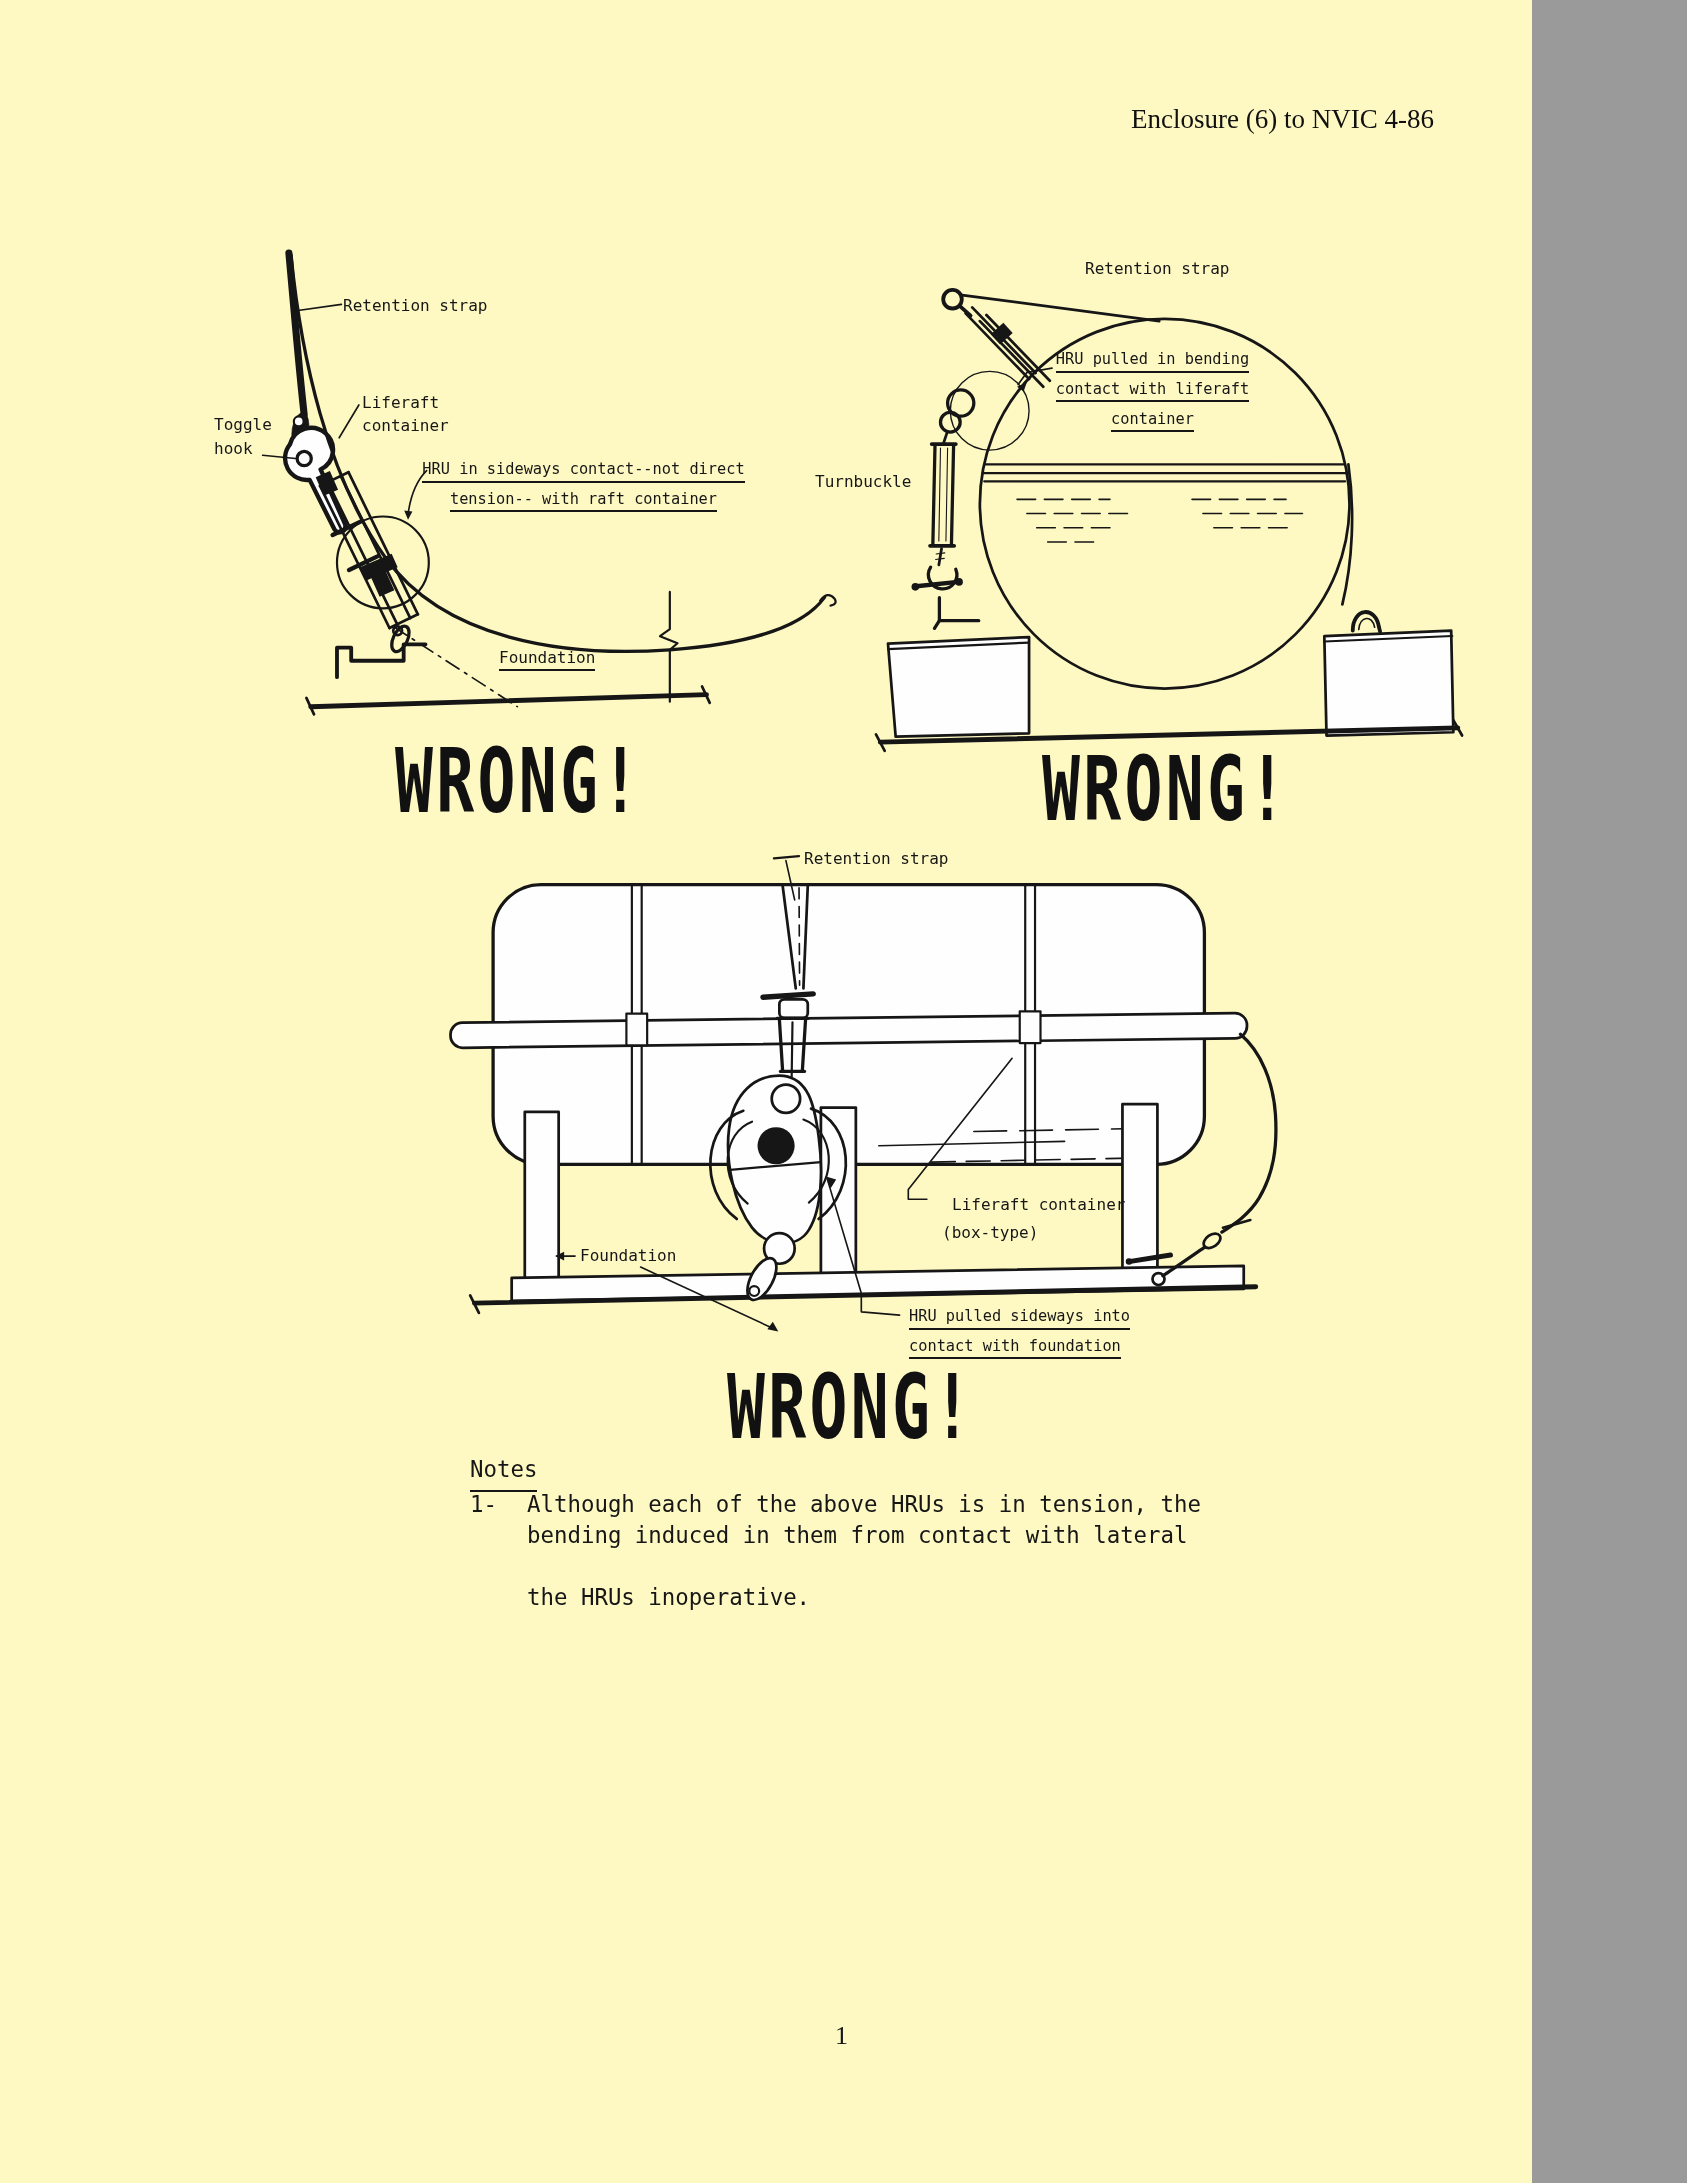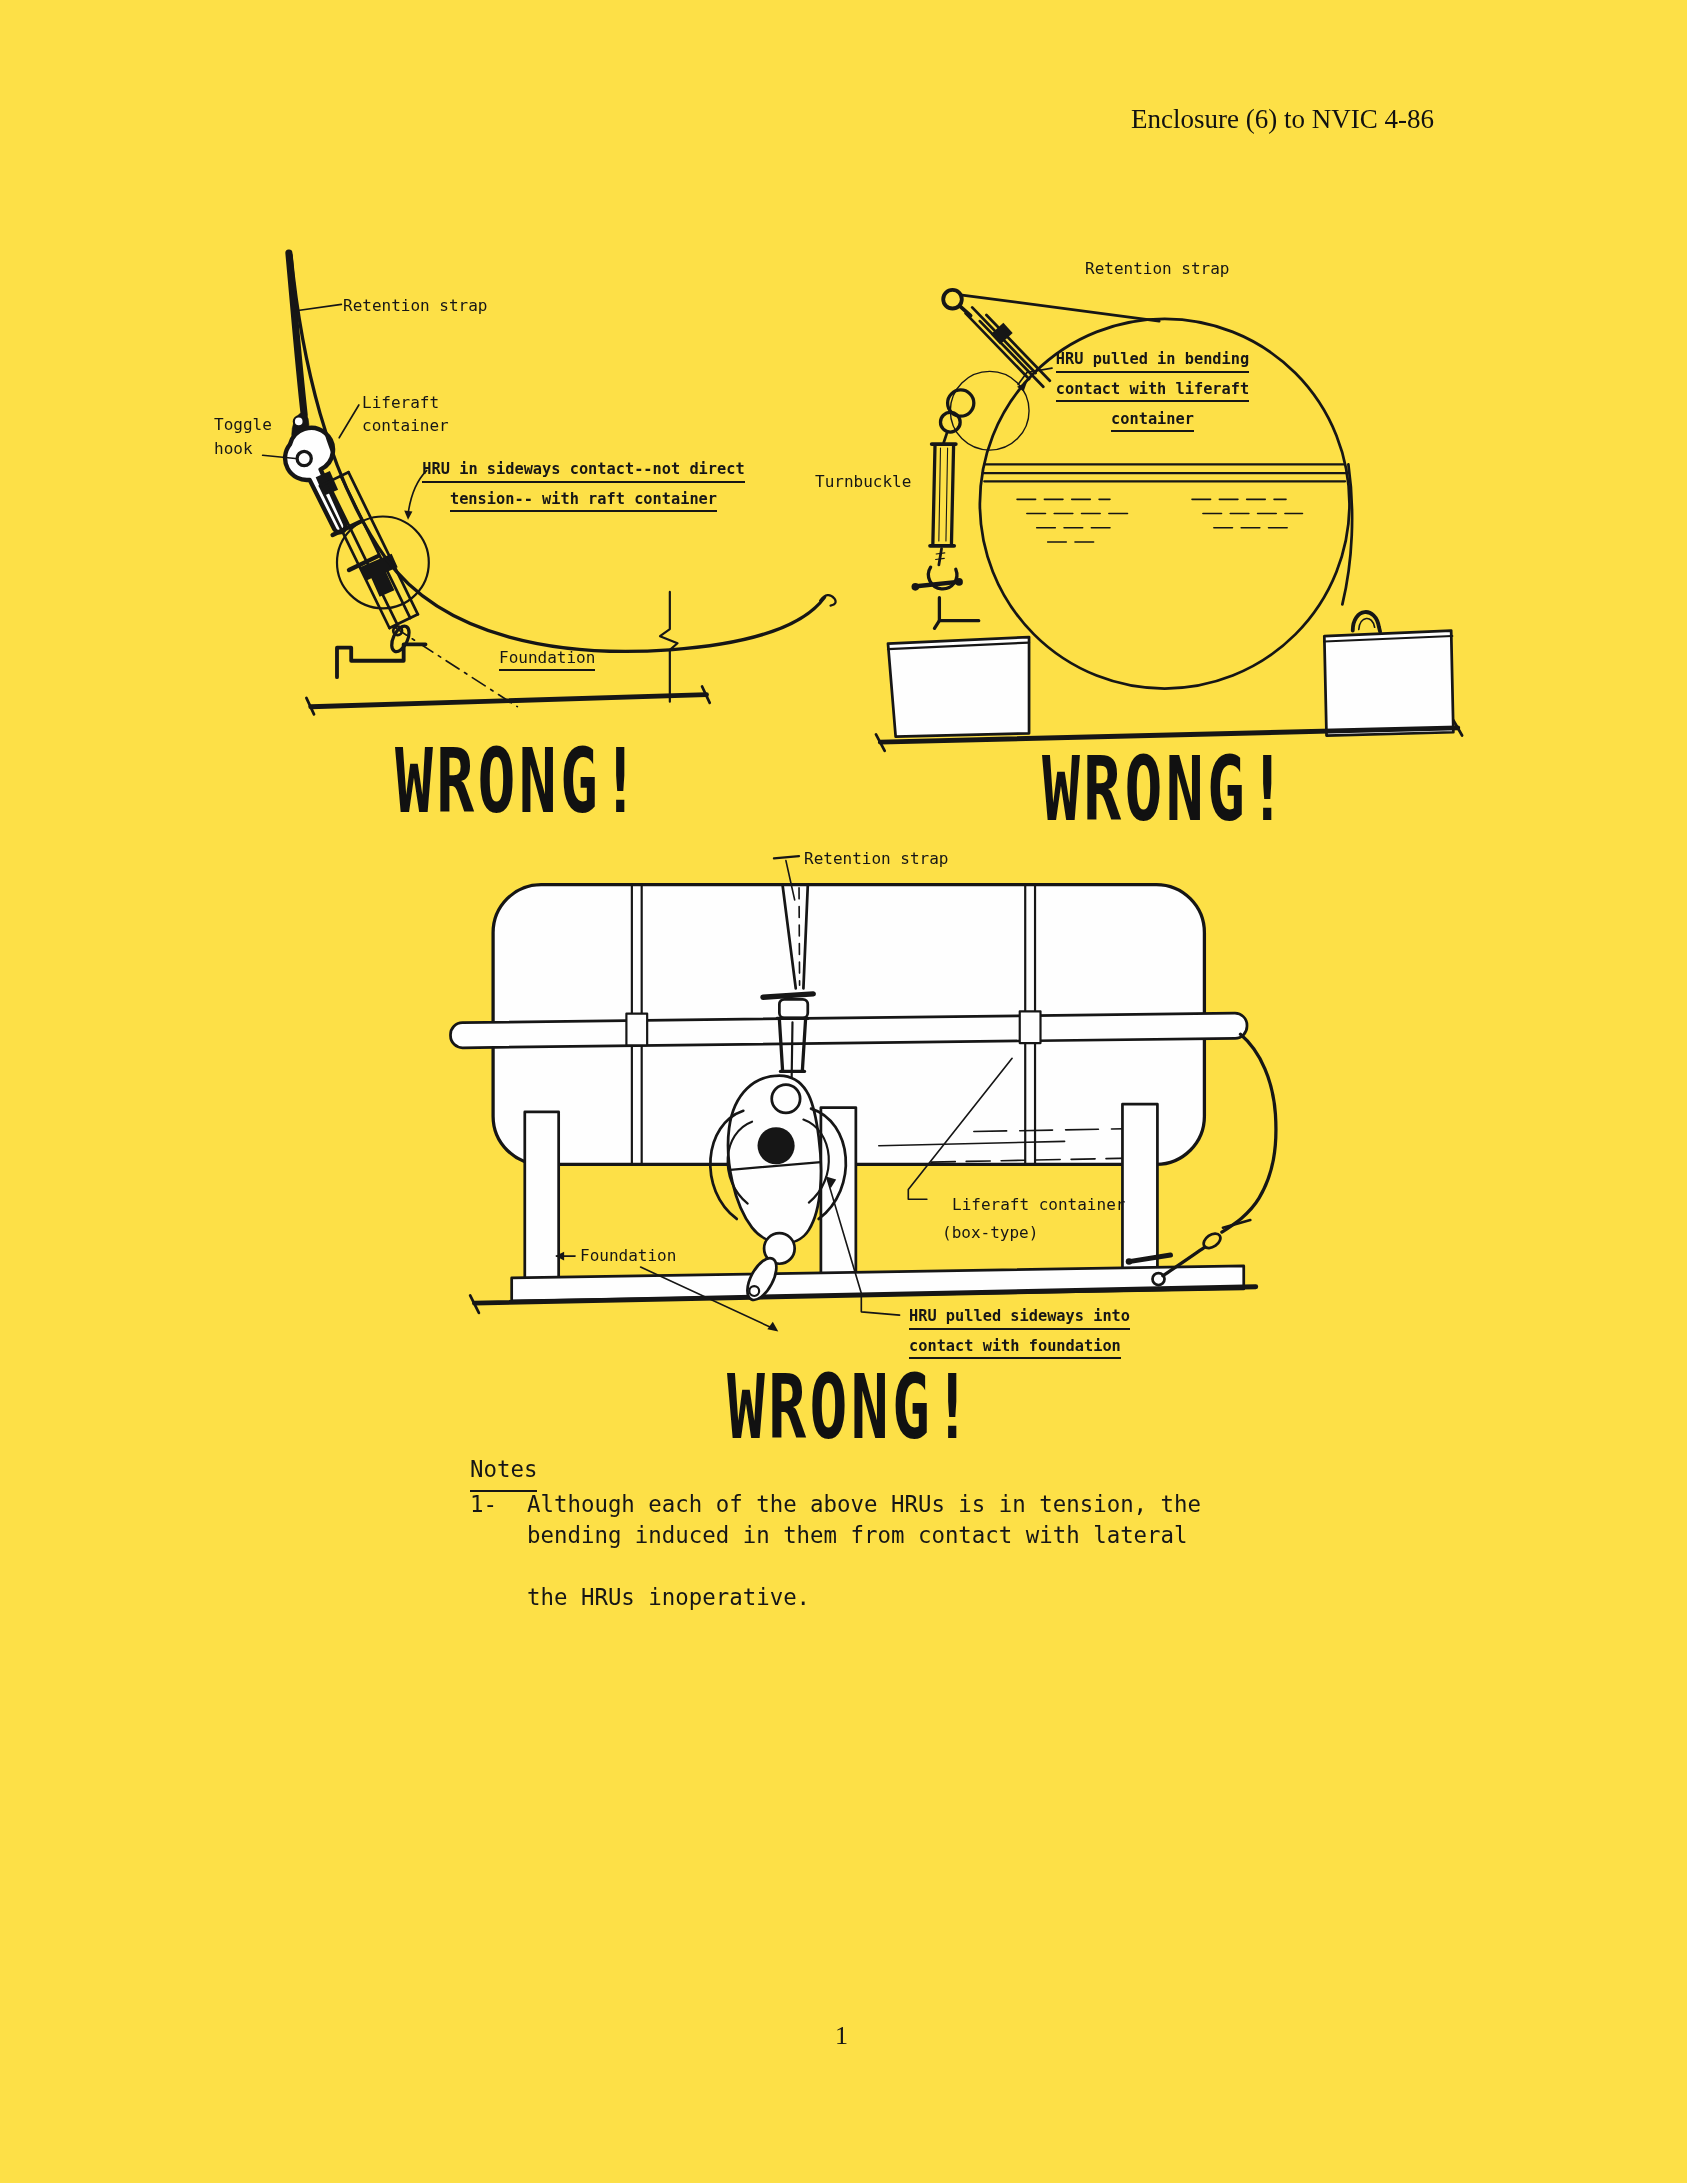--- a/index.html
+++ b/index.html
@@ -1,31 +1,31 @@
 <!DOCTYPE html>
 <html style="font-size:8.7px"><head>
 <meta charset="utf-8">
 <style>
   html,body{margin:0;padding:0;background:#9a9a9a;}
   .page{
-    position:relative;width:1687px;height:2183px;background:#fde047;
+    position:relative;width:1532px;height:2183px;background:#fef9c3;
     overflow:hidden;color:#161616;
     font-family:"DejaVu Sans Mono","Liberation Mono",monospace;
   }
   .hdr{
     position:absolute;left:1131px;top:104px;
     font-family:"Liberation Serif","DejaVu Serif",serif;
     font-size:27px;color:#111;white-space:pre;
   }
   .dlabel{
     position:absolute;font-size:16px;line-height:1.0;
     white-space:pre;color:#161616;
   }
   .ul{border-bottom:2.2px solid #161616;padding-bottom:2.7px;display:table;}
-  .stack{position:absolute;display:flex;flex-direction:column;gap:7.1px;font-weight:bold;}
+  .stack{position:absolute;display:flex;flex-direction:column;gap:7.1px;}
   .stack.center{align-items:center;}
   .stack.left{align-items:flex-start;}
   .stack span{font-size:15.3px;white-space:pre;}
   .wrong{
     position:absolute;font-size:63px;font-weight:bold;letter-spacing:3.3px;
     transform:scaleY(1.42);transform-origin:top left;white-space:pre;color:#111;
   }
   .notes-head{
     position:absolute;left:470px;top:1456px;font-size:22.4px;
     border-bottom:2.7px solid #161616;padding-bottom:8px;

